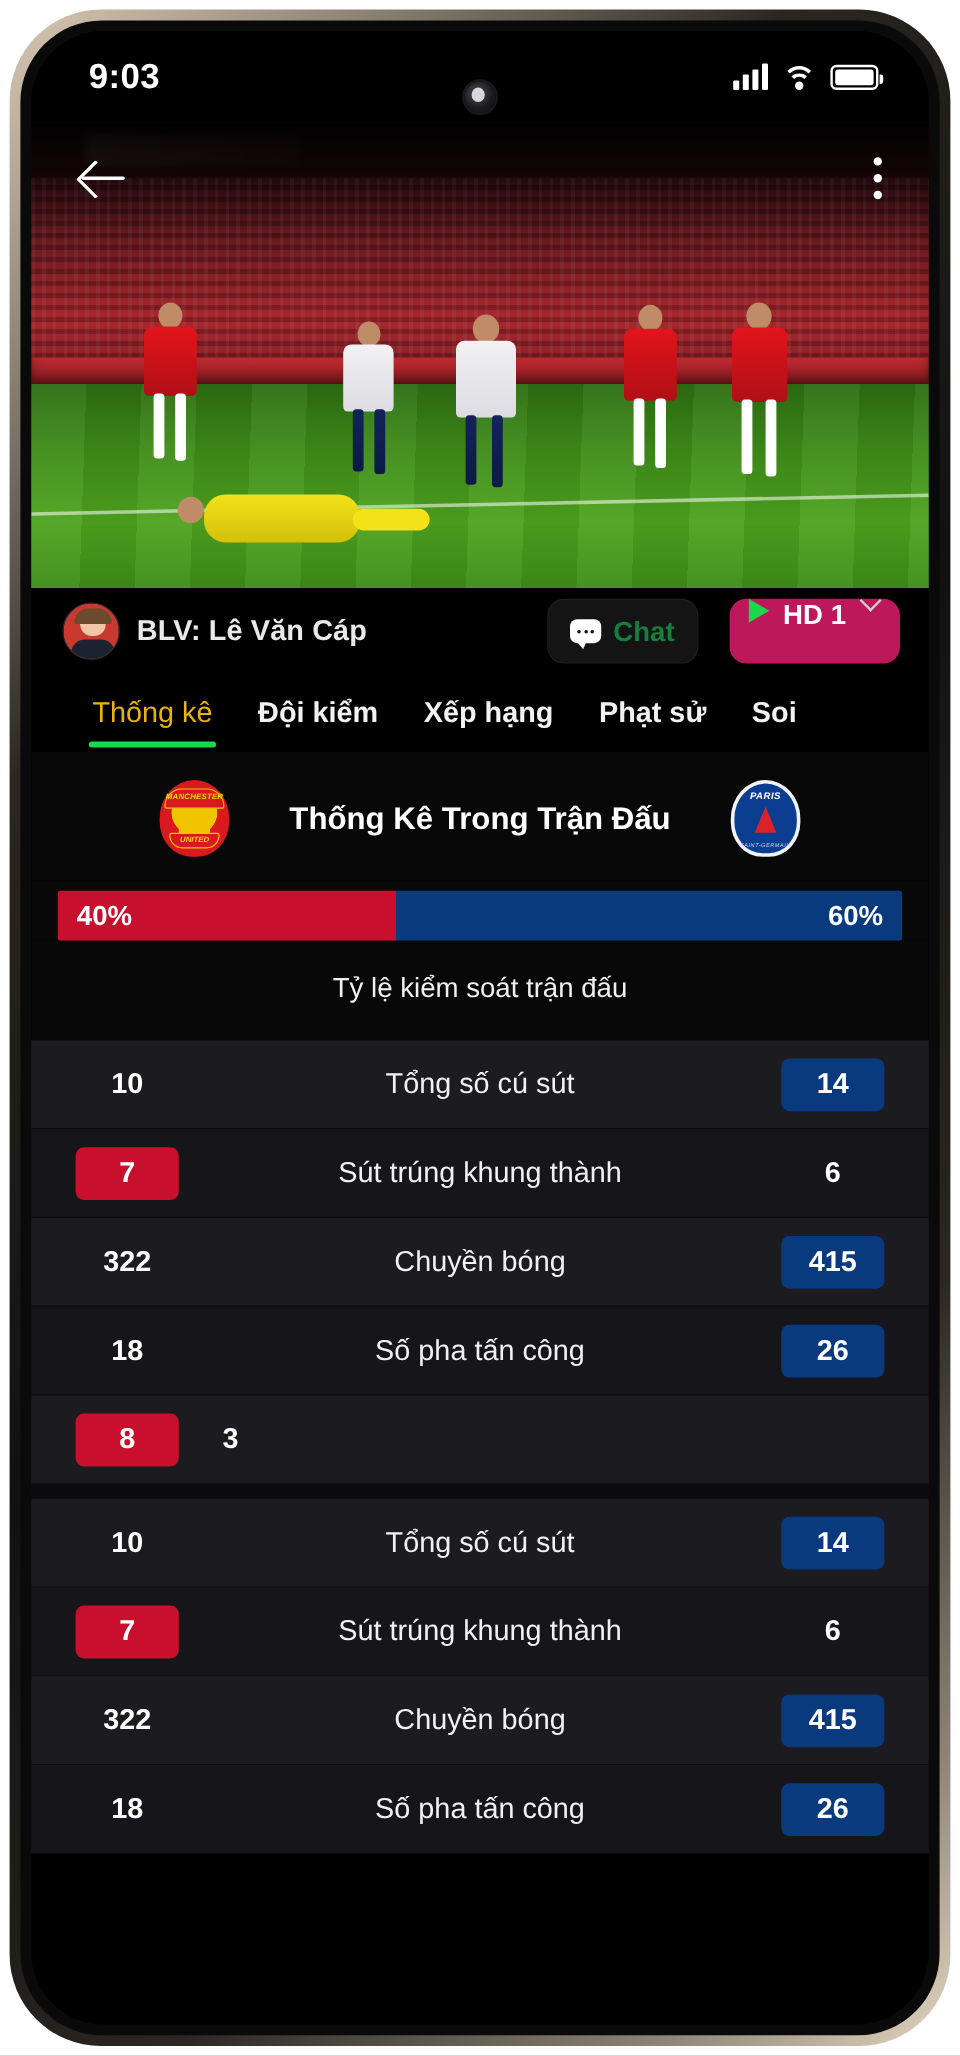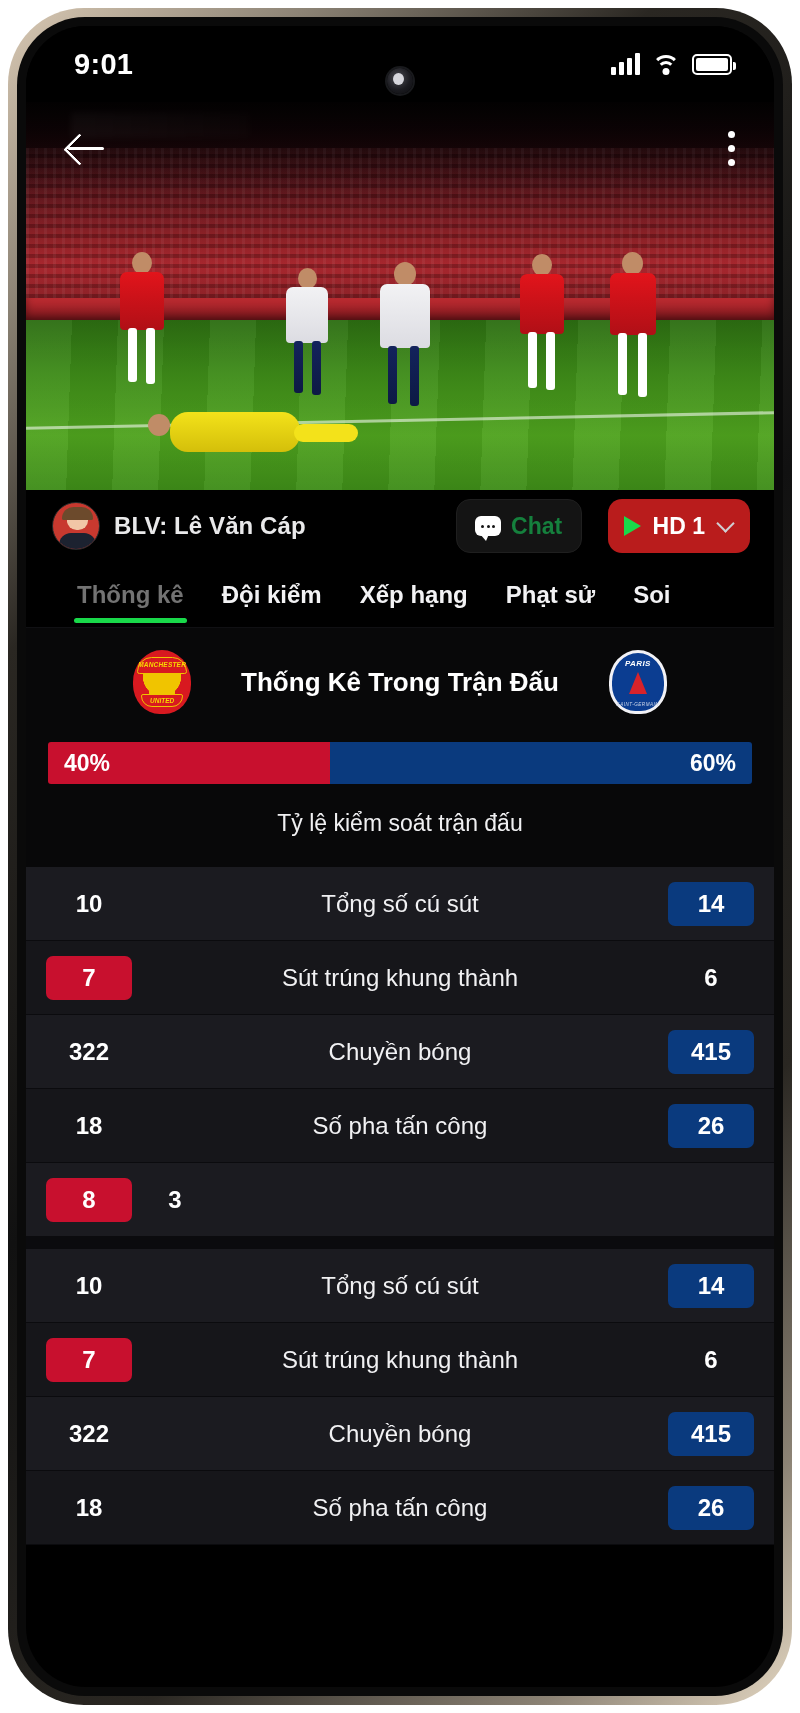--- a/index.html
+++ b/index.html
@@ -207,22 +207,22 @@
     display:flex; align-items:center; justify-content:center; gap:2.5px;
   }
   .chat-bubble::after{
     content:""; position:absolute; left:5px; bottom:-5px;
     border-left:6px solid transparent; border-right:3px solid transparent;
     border-top:7px solid #fff;
   }
   .chat-bubble i { width:3px; height:3px; border-radius:50%; background:#141414; display:block; }
   .chat-label { color:#15803d; font-size:23px; font-weight:700; }
   .quality-btn {
-    height:54px; border-radius:14px; background:#b91c1c;
-    display:flex; align-items:center; gap:12px; padding:0 18px 0 16px;
+    height:54px; border-radius:14px; background:#be185d;
+    display:flex; gap:12px; padding:0 18px 0 16px;
     margin-left:12px; cursor:pointer;
   }
   .play-tri {
     width:0;height:0;border-left:17px solid #19d94a;
     border-top:10px solid transparent;border-bottom:10px solid transparent;
   }
   .quality-label { color:#fff; font-size:23px; font-weight:700; }
   .chev-down {
     width:13px;height:13px;border-right:2.6px solid #cfcfd2;border-bottom:2.6px solid #cfcfd2;
     transform:rotate(45deg); margin-top:-5px; margin-left:2px;
@@ -231,21 +231,21 @@
   
   .tabs {
     height: 66px; display:flex; align-items:stretch; gap:0;
     background:#000; padding-left: 32px; overflow:hidden; white-space:nowrap;
     border-bottom: 1px solid #101013;
   }
   .tab {
     display:flex; align-items:center; position:relative;
     padding: 0 19px; color:#f2f2f4; font-size:24px; font-weight:600; cursor:pointer;
   }
-  .tab.active { color:#737373; font-weight:700; }
+  .tab.active { color:#eab308; font-weight:400; }
   .tab.active::after{
     content:""; position:absolute; left:16px; right:16px; bottom:4px;
     height:5px; background:#19d94a; border-radius:3px;
   }
 
   
   .stats-head {
     background:#080809;
     display:flex; align-items:center; justify-content:center; gap:50px;
     padding: 22px 0 20px;
@@ -304,42 +304,42 @@
   .poss-left { display:flex; align-items:center; padding-left:16px; color:#fff; font-size:23px; font-weight:700; }
   .poss-right { display:flex; align-items:center; justify-content:flex-end; padding-right:16px; color:#fff; font-size:23px; font-weight:700; }
   .poss-caption { background:#080809; text-align:center; color:#f0f0f2; font-size:23px; padding:26px 0 30px; }
 
   
   .stat-list { background:#17171b; }
   .stat-row {
     height: 74px; display:flex; align-items:center;
     border-bottom:1px solid #0b0b0e;
     background:#1b1b20;
-    padding: 0 20px;
+    padding: 0 37px;
   }
   .stat-row.alt { background:#16161a; }
   .stat-val {
     width: 86px; flex:none; display:flex; align-items:center; justify-content:center;
     color:#fff; font-size:24px; font-weight:700;
   }
   .stat-val.badge { height:44px; border-radius:7px; }
   .stat-val.badge-red { background:#c8102e; }
   .stat-val.badge-blue { background:#0a3a7e; }
   .stat-label { flex:1; text-align:center; color:#f1f1f3; font-size:24px; }
   .group-gap { height:12px; background:#0b0b0e; }
 </style>
 </head>
 <body>
 
 <div class="phone-frame">
  <div class="phone-inner-bezel">
   <div class="screen">
 
     <div class="status-bar">
-      <div class="status-time">9:01</div>
+      <div class="status-time">9:03</div>
       <div class="camera-dot"></div>
       <div class="status-right">
         <div class="sig-bars">
               <i></i>
               <i></i>
               <i></i>
               <i></i>
             </div>
         <div class="wifi-icon">
               <span></span>

